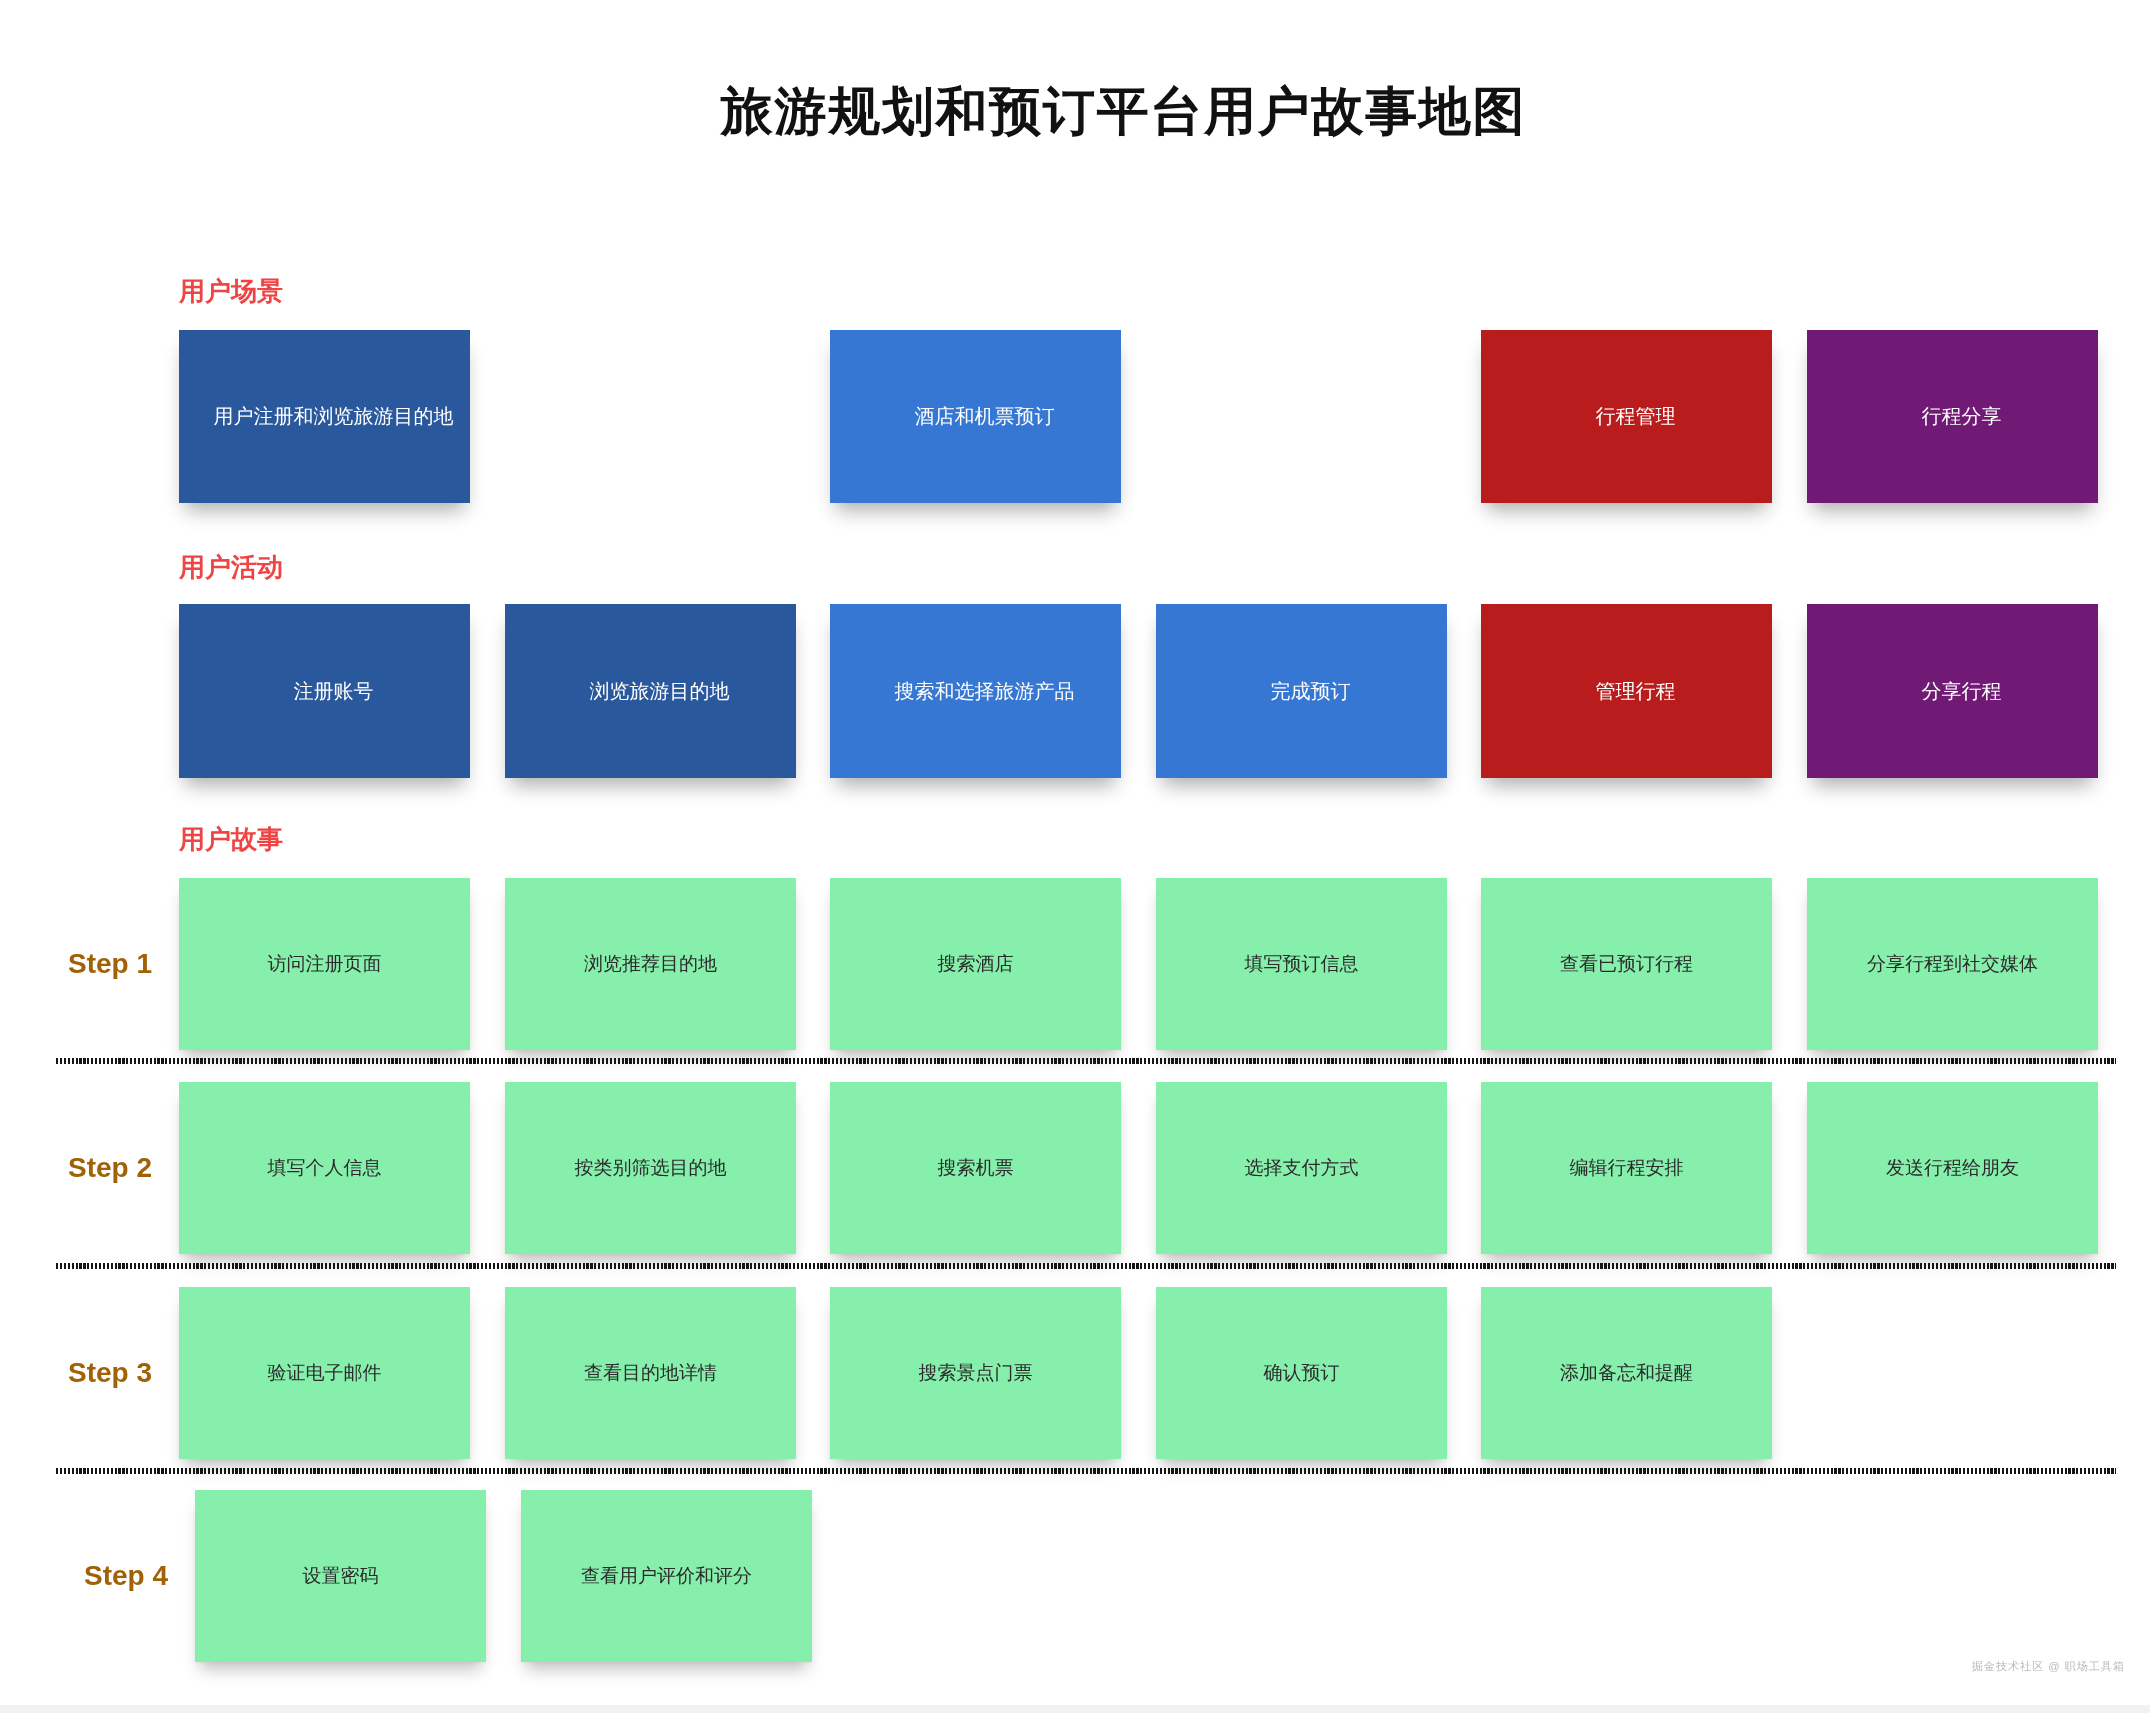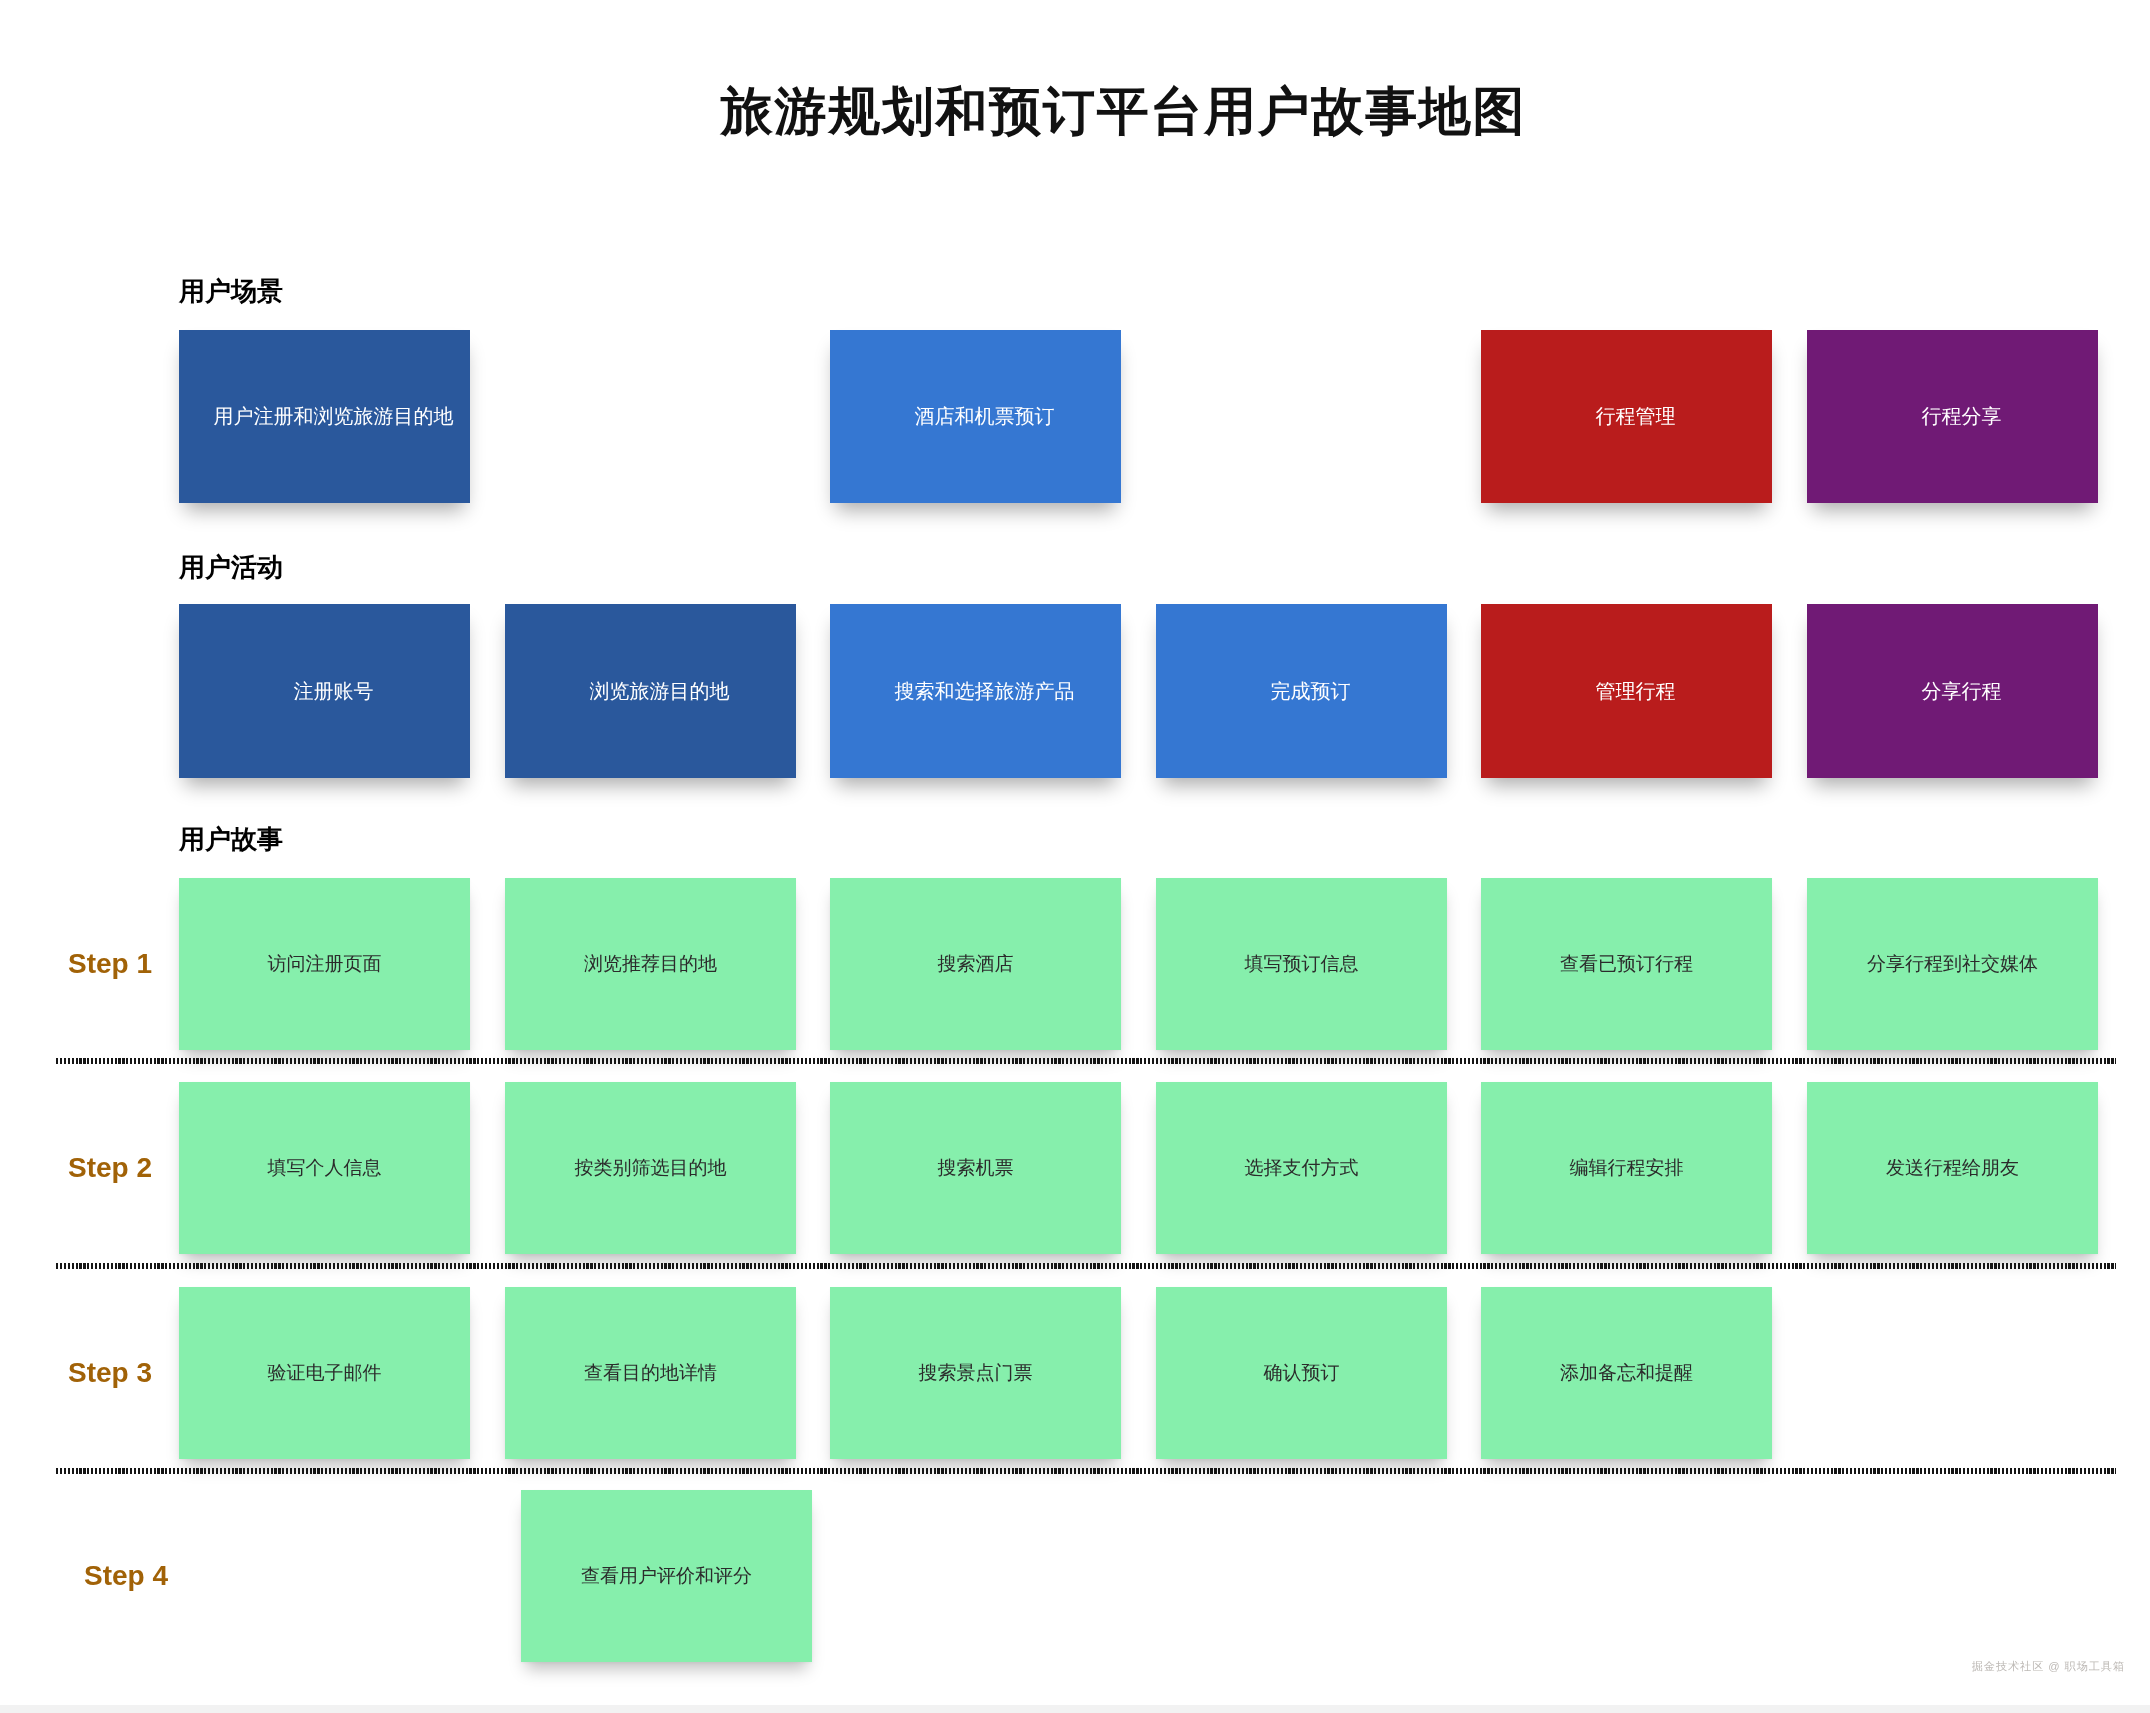--- a/index.html
+++ b/index.html
@@ -16,21 +16,21 @@
     position: absolute;
     left: 86px; width: 2075px; top: 77px;
     text-align: center;
     font-size: 52px; font-weight: 700; color: #111111;
     letter-spacing: 1.7px;
   }
 
   .sec-label {
     position: absolute;
     left: 179px;
-    font-size: 26px; font-weight: 700; color: #000000;
+    font-size: 26px; font-weight: 700; color: #ef4444;
   }
   .sec-label.scen { top: 274px; }
   .sec-label.act  { top: 550px; }
   .sec-label.story{ top: 822px; }
 
   
   .x0 { left: 179px; }
   .x1 { left: 505px; }
   .x2 { left: 830px; }
   .x3 { left: 1156px; }
@@ -147,19 +147,20 @@
 
   <div class="step-label r2">Step 3</div>
   <div class="card r2 x0">验证电子邮件</div>
   <div class="card r2 x1">查看目的地详情</div>
   <div class="card r2 x2">搜索景点门票</div>
   <div class="card r2 x3">确认预订</div>
   <div class="card r2 x4">添加备忘和提醒</div>
   <div class="dotline d2"></div>
 
   <div class="step-label r3">Step 4</div>
+  <div class="card r3 x0">设置密码</div>
   <div class="card r3 x1">查看用户评价和评分</div>
 
   <div class="watermark">掘金技术社区 @ 职场工具箱</div>
   <div class="footer-strip"></div>
 
 </div>
 
 
 </body></html>

